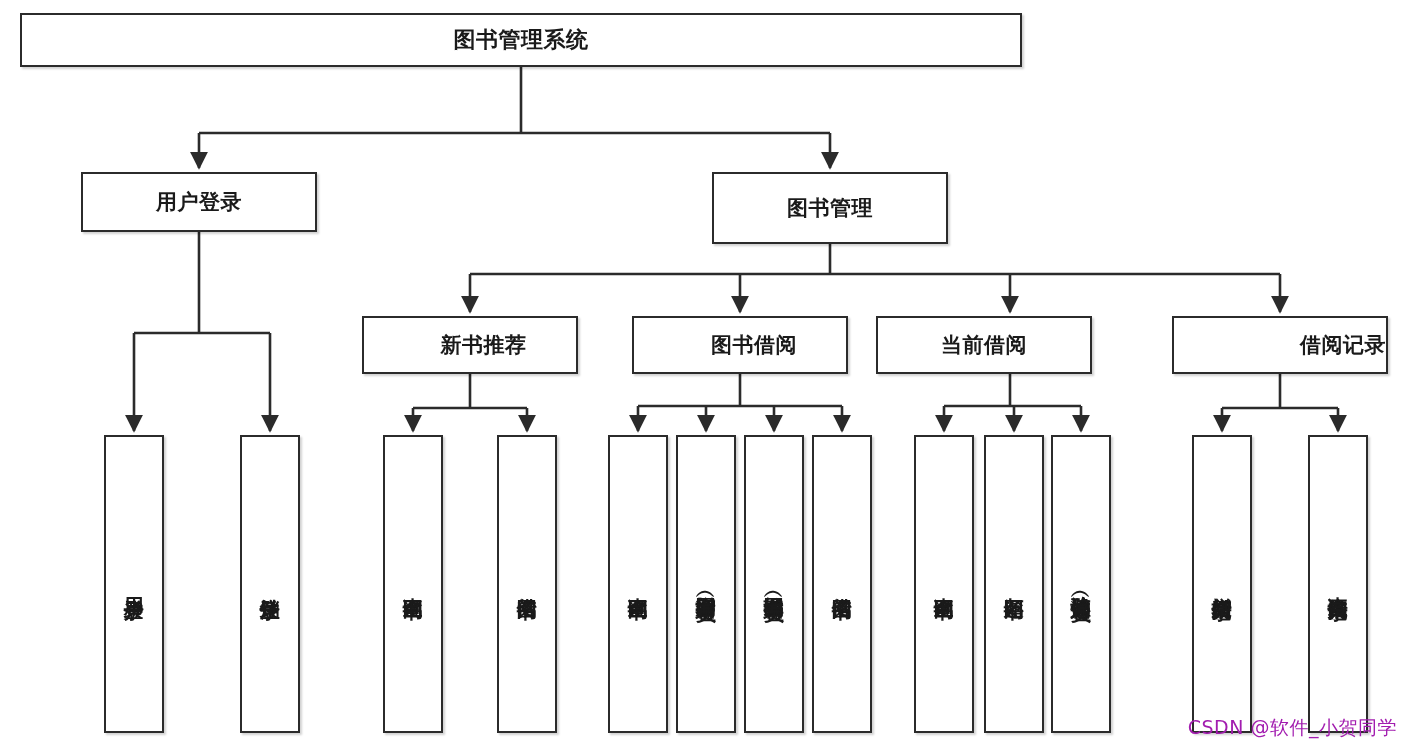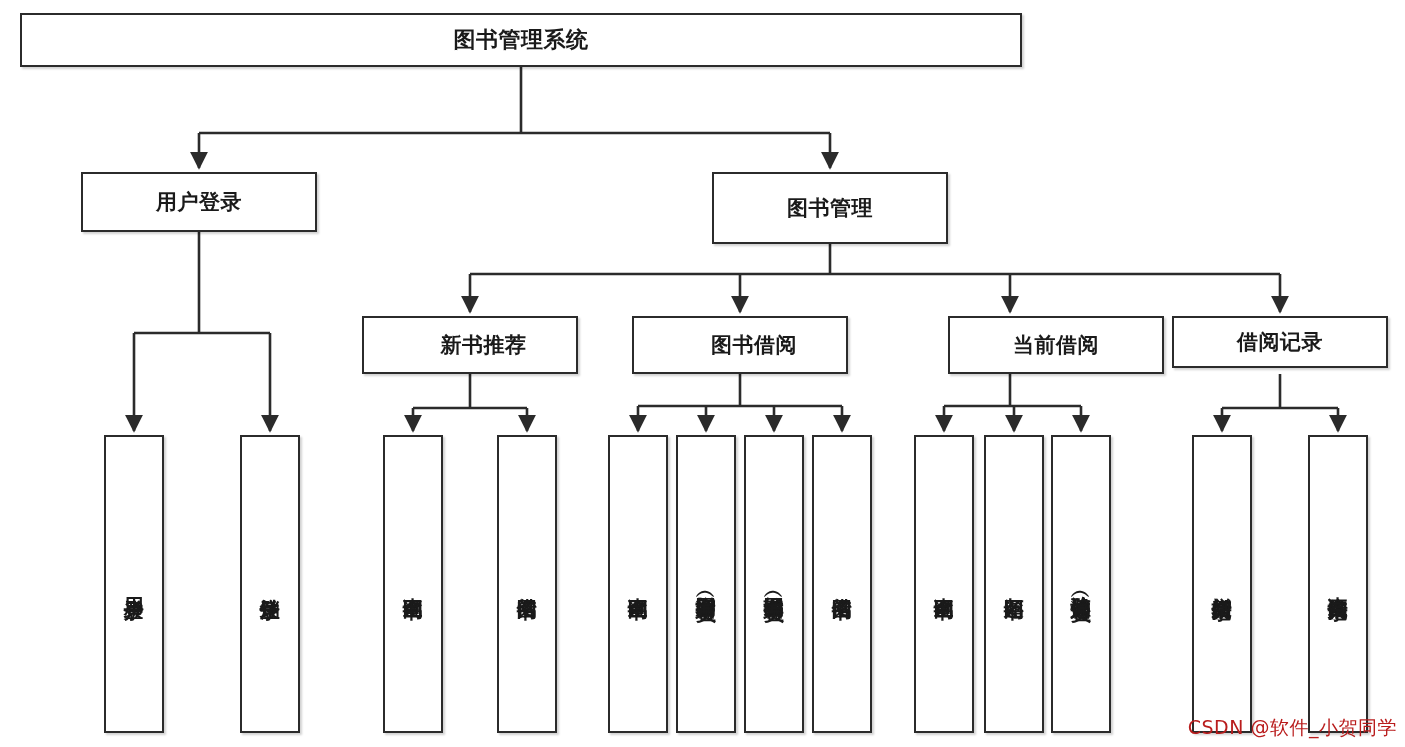--- a/index.html
+++ b/index.html
@@ -56,21 +56,21 @@
     letter-spacing: 1px;
     white-space: normal;
     max-height: 272px;
     text-align: center;
   }
   #watermark {
     position: absolute;
     right: 8px;
     bottom: 6px;
     font-size: 19px;
-    color: #b91c1c;
+    color: #a21caf;
     letter-spacing: 0.5px;
     white-space: nowrap;
     pointer-events: none;
   }
 </style>
 </head>
 <body>
 
 <div id="canvas">
 
@@ -134,24 +134,24 @@
   <div class="node" style="left:712px; top:172px; width:236px; height:72px;">
     <span class="label">图书管理</span>
   </div>
 
   <div class="node" style="left:362px; top:316px; width:216px; height:58px;padding-left:27px;">
     <span class="label">新书推荐</span>
   </div>
   <div class="node" style="left:632px; top:316px; width:216px; height:58px;padding-left:28px;">
     <span class="label">图书借阅</span>
   </div>
-  <div class="node" style="left:948px; top:316px; width:216px; height:58px;">
+  <div class="node" style="left:876px; top:316px; width:216px; height:58px;">
     <span class="label">当前借阅</span>
   </div>
-  <div class="node" style="left:1172px; top:316px; width:216px; height:52px;">
+  <div class="node" style="left:1172px; top:316px; width:216px; height:58px;justify-content:flex-end;">
     <span class="label">借阅记录</span>
   </div>
 
   <div class="node leaf" style="left:104px; top:435px; width:60px; height:298px;">
     <span class="label">用户登录</span>
   </div>
   <div class="node leaf" style="left:240px; top:435px; width:60px; height:298px;">
     <span class="label">注销登录</span>
   </div>
 

